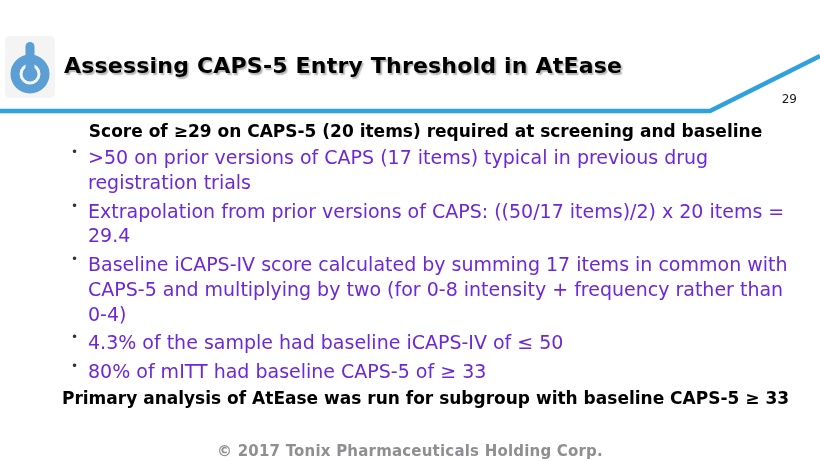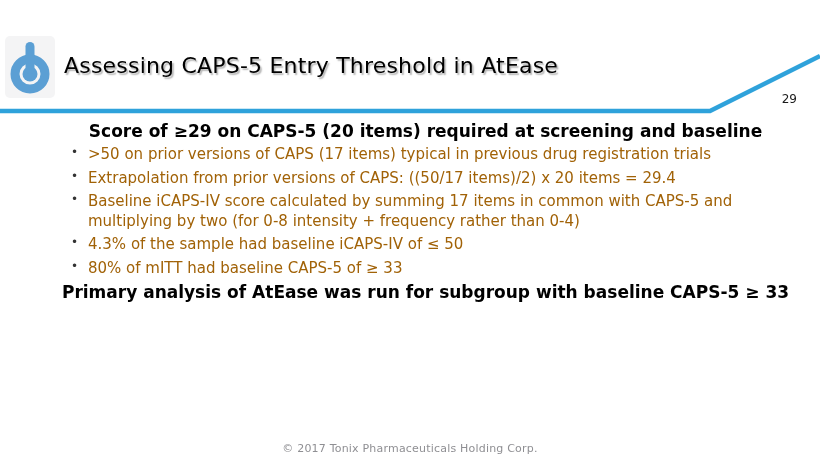--- a/index.html
+++ b/index.html
@@ -10,21 +10,21 @@
   }
   
   .logo{
     position:absolute;left:5px;top:36px;width:50px;height:62px;
     background:#f4f4f5;border-radius:5px;
     display:flex;align-items:center;justify-content:center;
   }
   
   .title{
     position:absolute;left:64px;top:53px;margin:0;width:700px;
-    font-size:22px;font-weight:normal;color:#000;letter-spacing:.2px;
+    font-size:22px;font-weight:bold;color:#000;letter-spacing:.2px;
     text-shadow:1.6px 1.6px 1.5px rgba(0,0,0,.30);
     white-space:nowrap;
   }
   
   .accent-line{position:absolute;left:0;top:0;width:820px;height:130px;pointer-events:none;}
   .page-number{
     position:absolute;right:23px;top:92px;font-size:12px;color:#1a1a1a;
   }
   
   .content{position:absolute;left:38px;top:121px;width:775px;}
@@ -32,31 +32,31 @@
     margin:0;font-size:17px;line-height:1.2;font-weight:bold;color:#000;text-align:center;
   }
   .sec-heading em{font-style:italic;}
   .content section{margin:0;}
   .sec-posthoc{margin-top:30px;}
   .sec-primary{margin-top:29px;}
   ul.bullets{
     margin:4px 0 0 0;padding:0 0 0 50px;list-style:none;max-width:700px;
   }
   ul.bullets li{
-    position:relative;font-size:15px;line-height:1.3;color:#a16207;
+    position:relative;font-size:19px;line-height:1.3;color:#6d28d9;
     margin:0 0 4px 0;
   }
   ul.bullets li::before{
     content:"\2022";position:absolute;left:-17px;top:0;
     font-size:12px;color:#333;
   }
   
   .footer{
     position:absolute;left:0;top:442px;width:820px;text-align:center;
-    font-size:11px;color:#8f8f93;letter-spacing:.2px;
+    font-size:15px;color:#8f8f93;letter-spacing:.2px;font-weight:bold;
   }
 </style>
 </head>
 <body>
 
 <div class="slide">
 
   <div class="logo">
     <svg width="50" height="62" viewBox="0 0 50 62">
       <circle cx="25" cy="38" r="15" fill="none" stroke="#5b9fd4" stroke-width="9"></circle>

